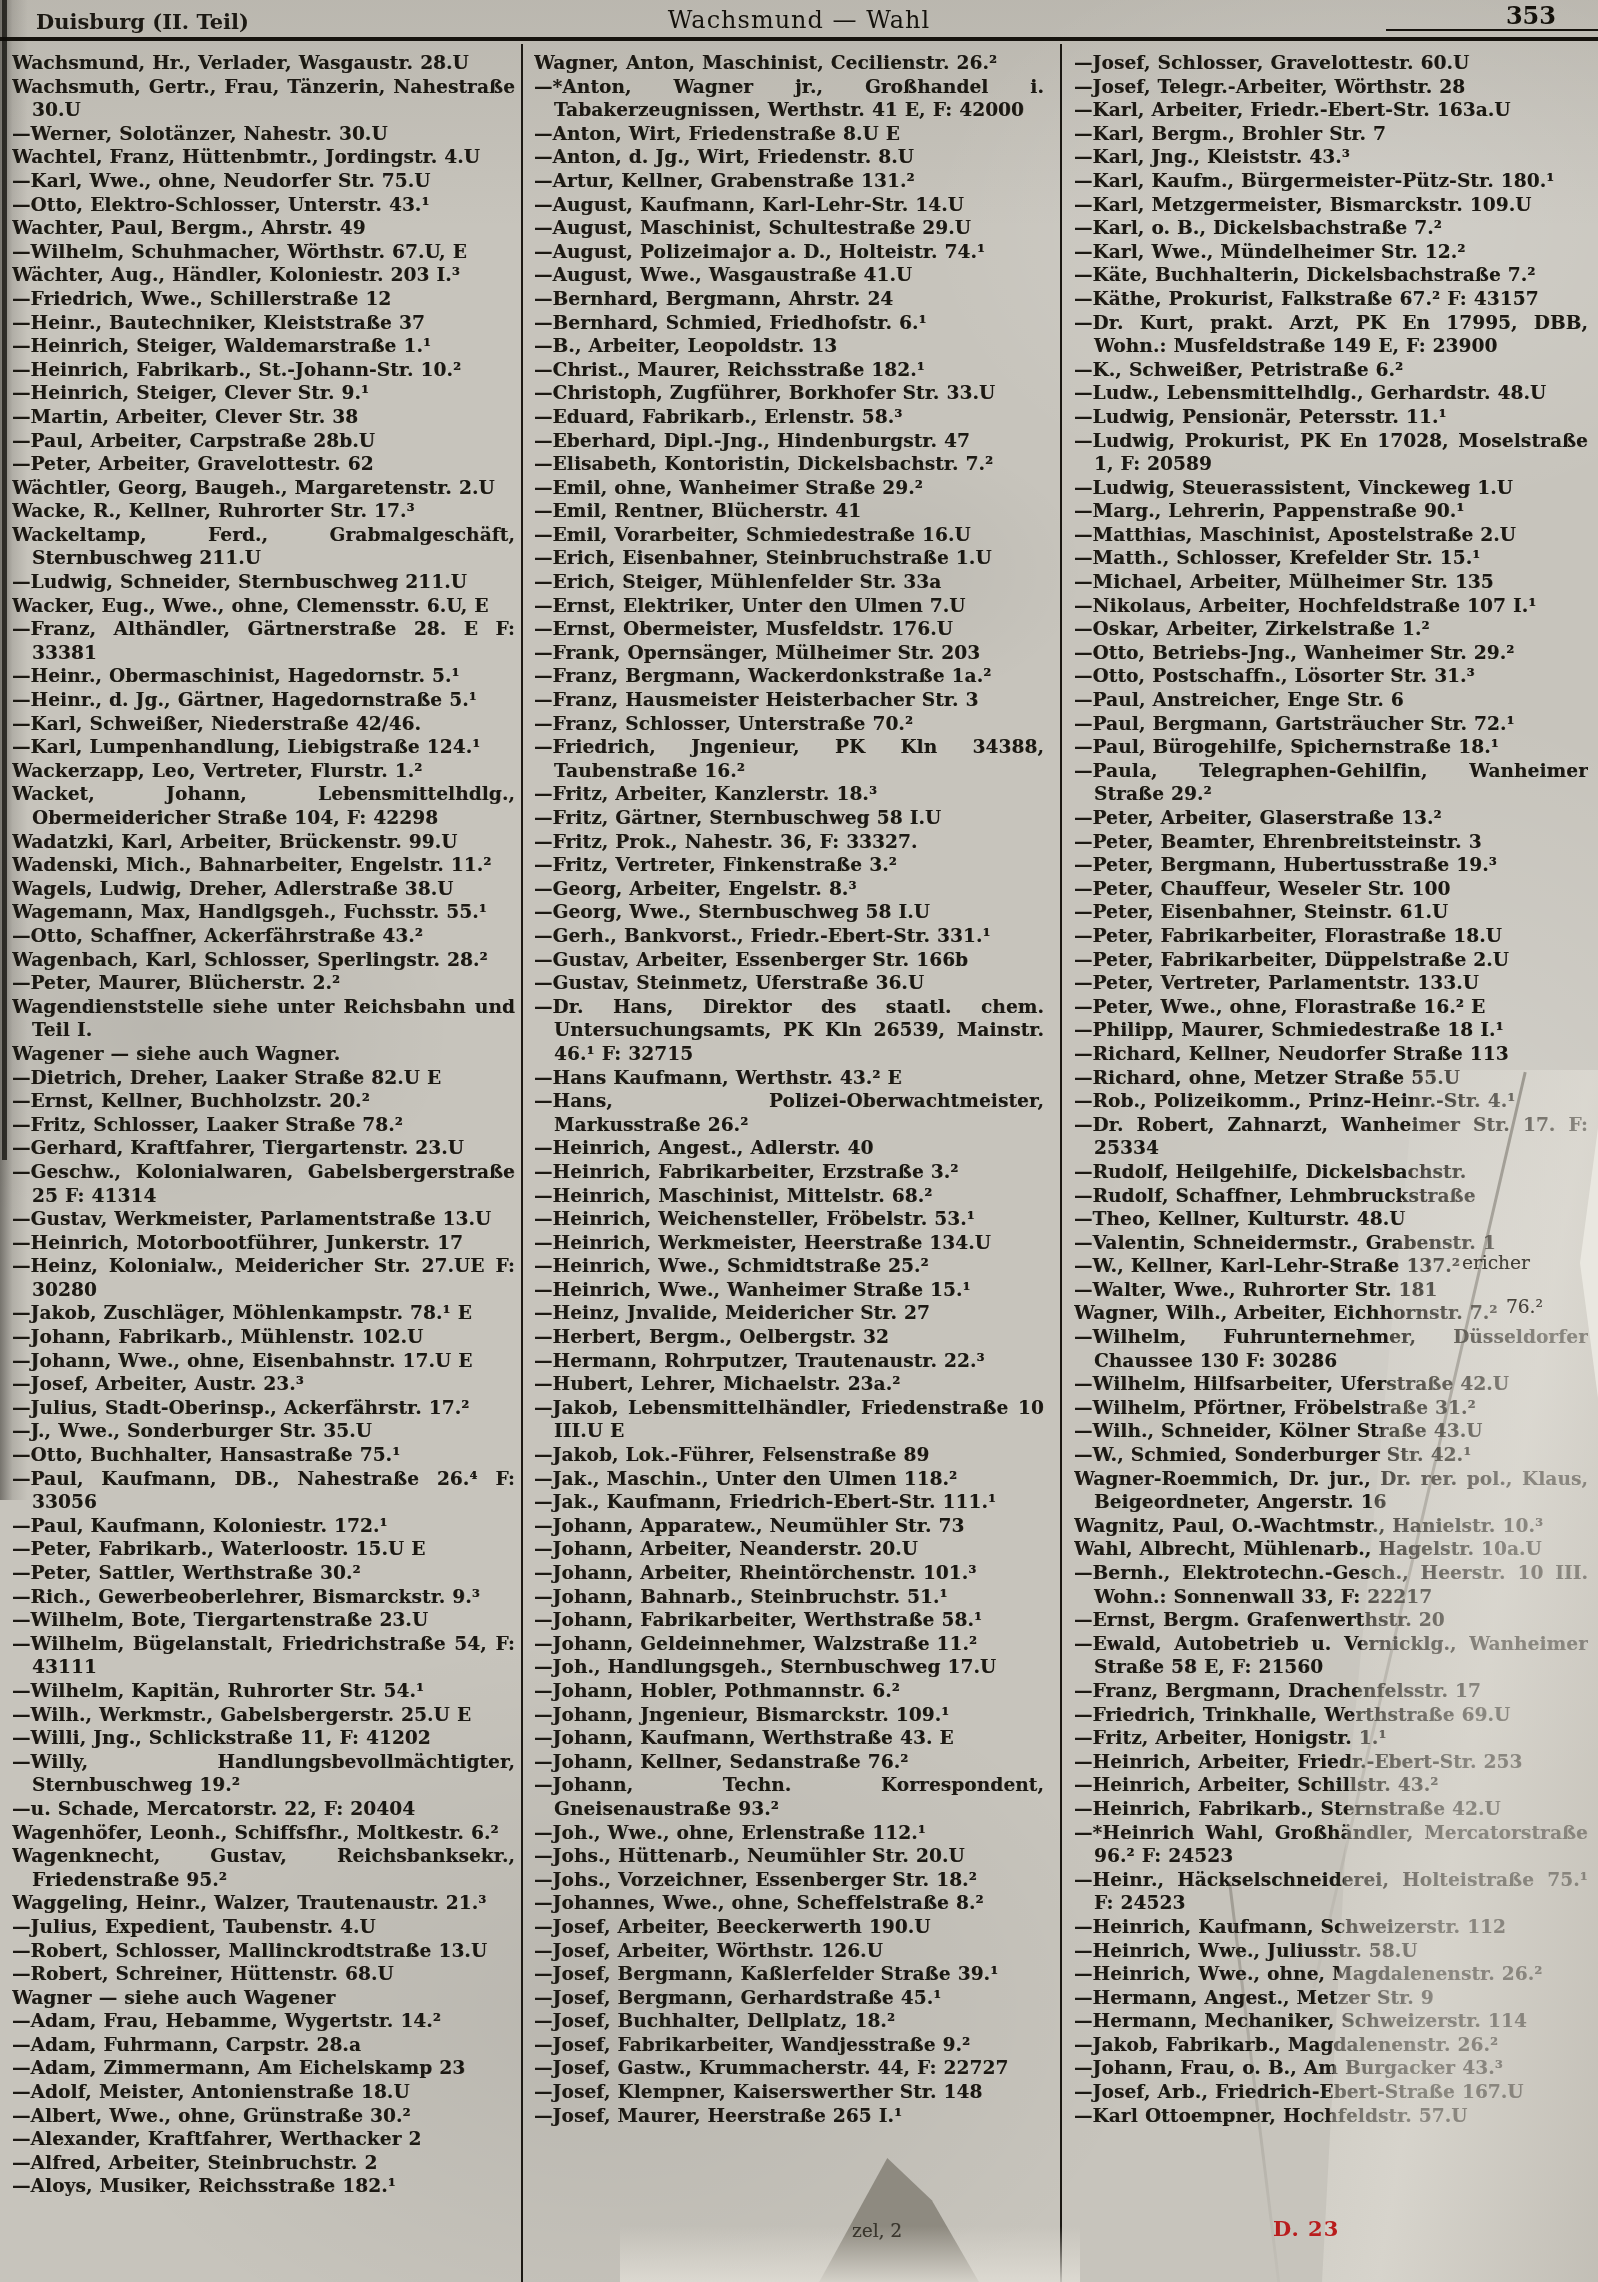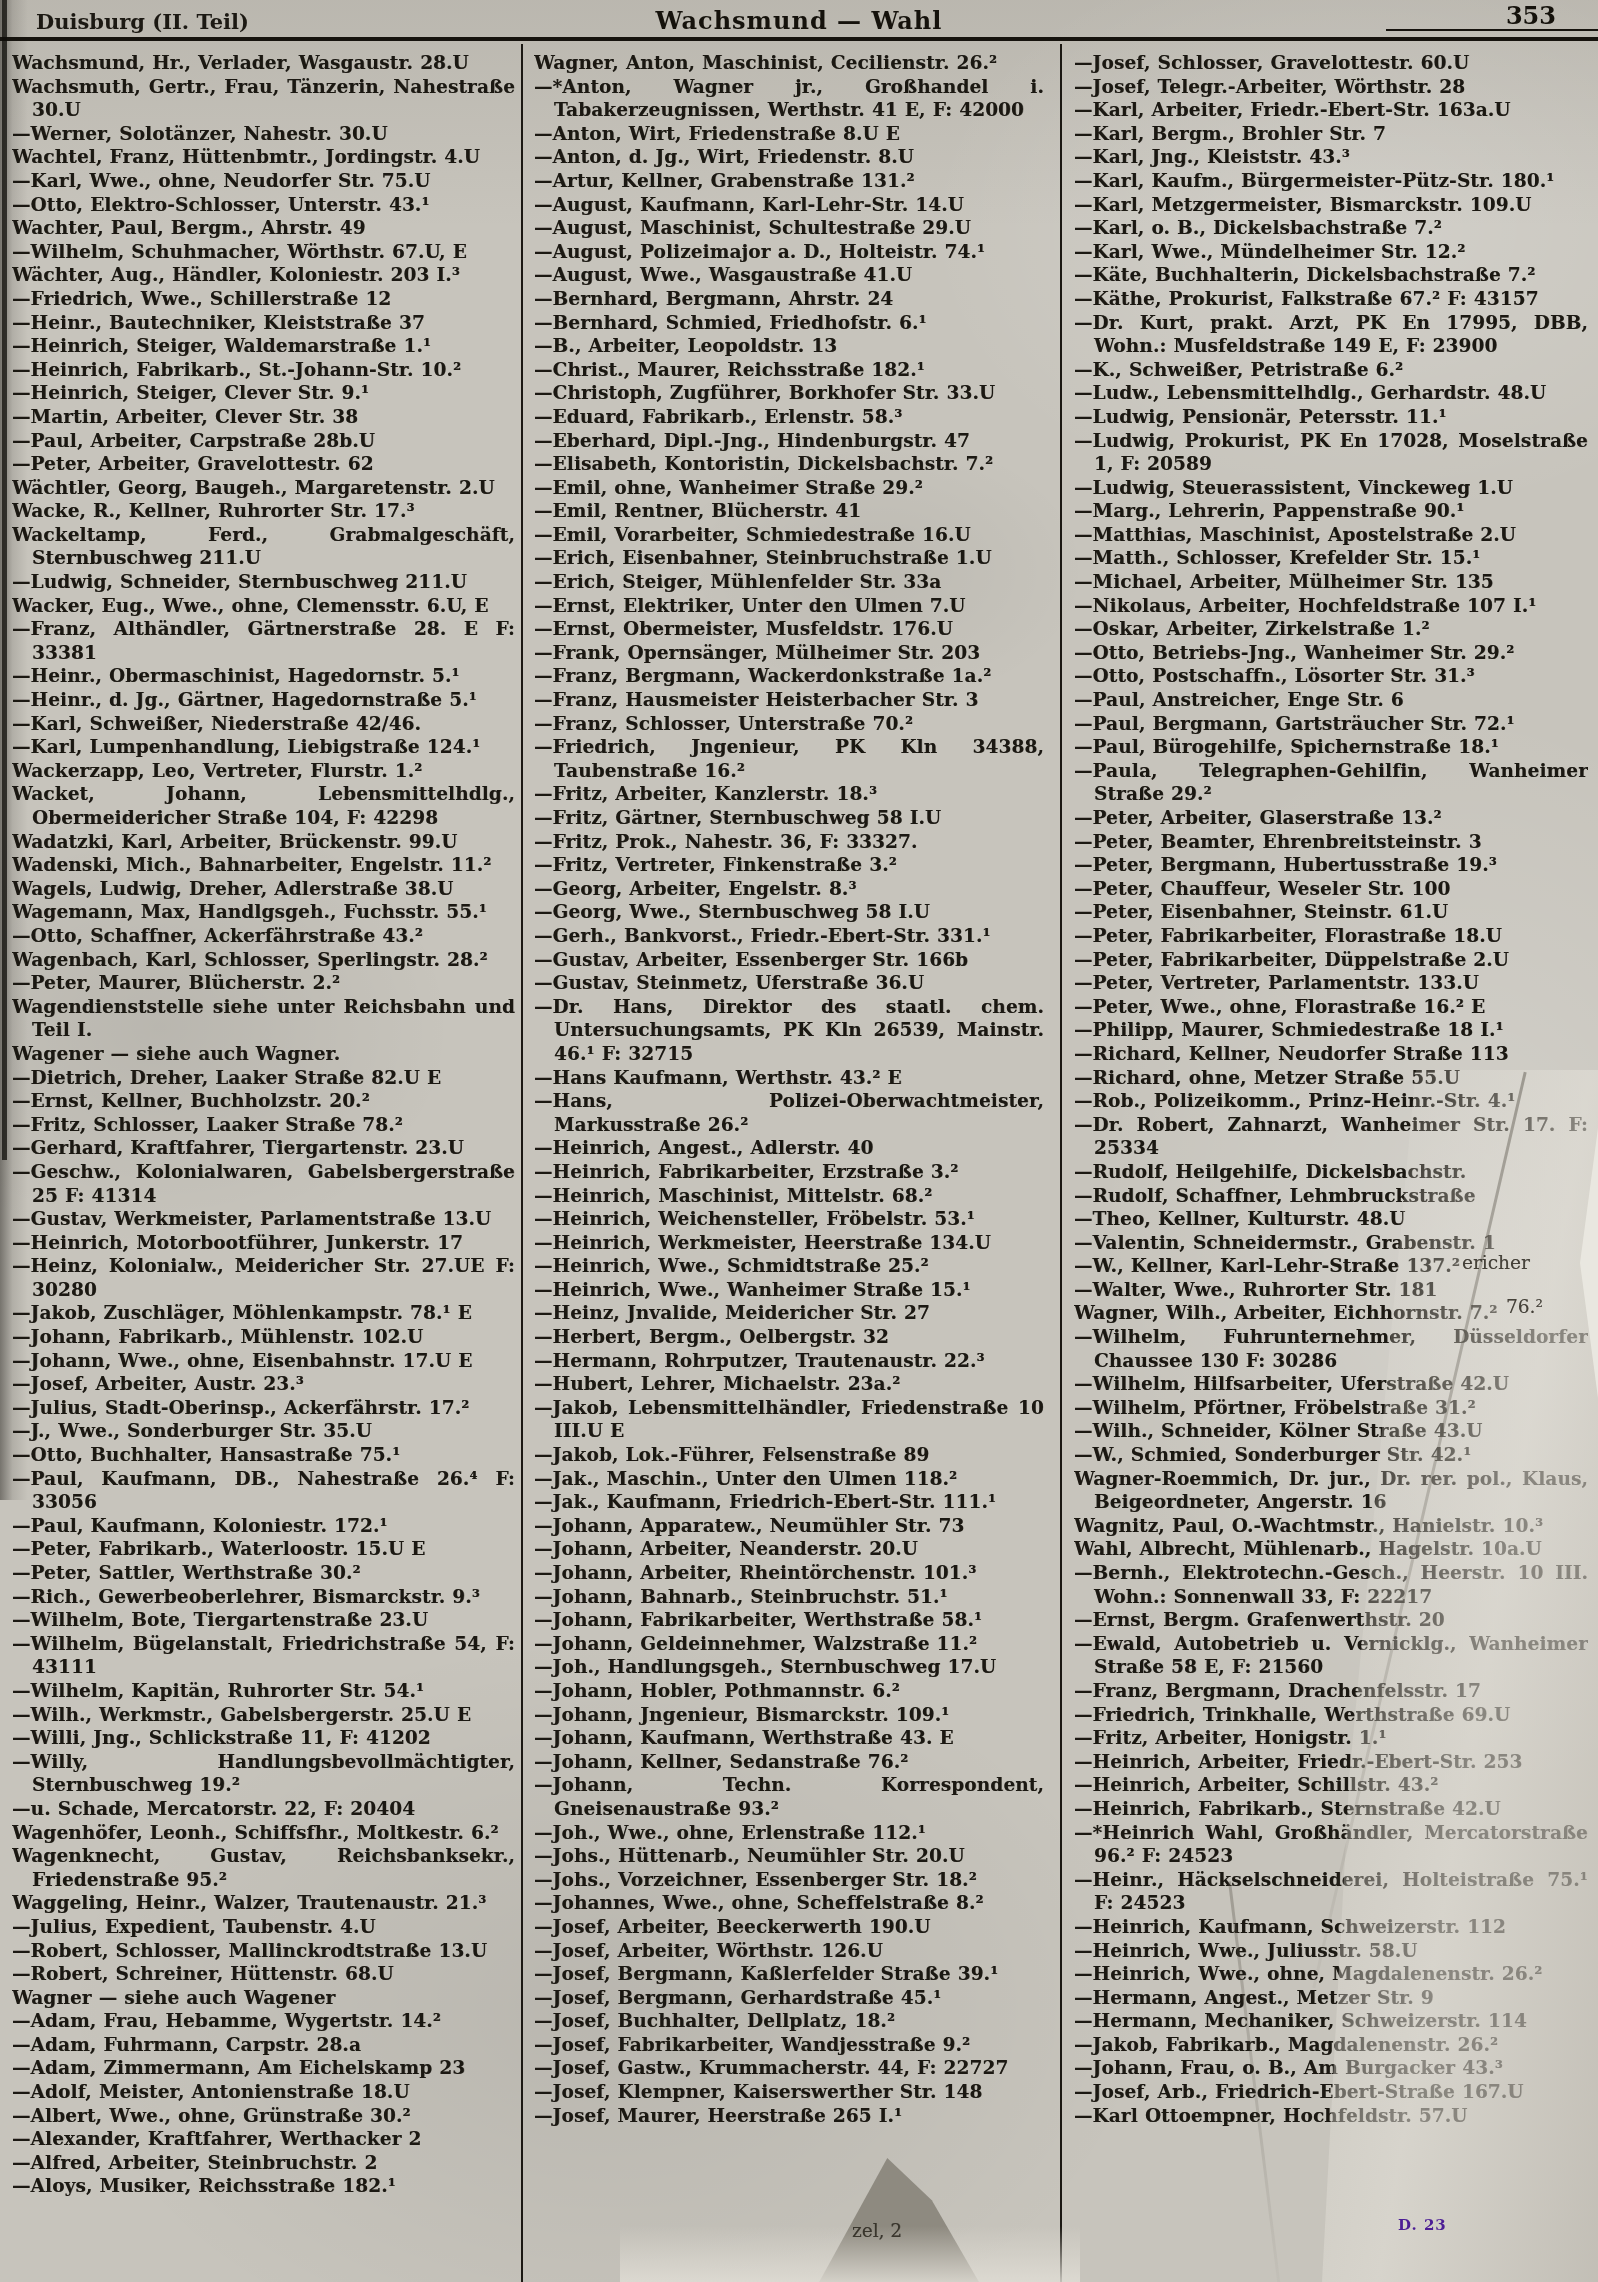--- a/index.html
+++ b/index.html
@@ -14,21 +14,21 @@
     content:"";position:absolute;inset:0;z-index:0;pointer-events:none;
     background:
       radial-gradient(620px 420px at 85% 10%, rgba(255,255,255,0.20), transparent 70%),
       radial-gradient(520px 760px at 92% 55%, rgba(255,255,255,0.22), transparent 72%),
       radial-gradient(420px 320px at 10% 45%, rgba(0,0,0,0.07), transparent 70%),
       radial-gradient(760px 520px at 38% 88%, rgba(0,0,0,0.07), transparent 72%),
       radial-gradient(300px 200px at 55% 25%, rgba(0,0,0,0.05), transparent 70%),
       linear-gradient(180deg, rgba(110,105,95,0.14), rgba(110,105,95,0) 10%);
   }
   .hdr-left{position:absolute;left:36px;top:9px;font-size:21px;font-weight:700;color:#1c1913;z-index:2;}
-  .hdr-center{position:absolute;left:0;right:0;top:6px;text-align:center;font-size:24px;font-weight:700;letter-spacing:1px;color:#15120c;z-index:2;}
+  .hdr-center{position:absolute;left:0;right:0;top:6px;text-align:center;font-size:24px;font-weight:400;letter-spacing:1px;color:#15120c;z-index:2;}
   .hdr-right{position:absolute;right:42px;top:1px;font-size:24px;font-weight:700;color:#15120c;z-index:2;}
   .rule-353{position:absolute;right:0;width:212px;top:29px;height:2px;background:#16130e;z-index:2;}
   .rule-main{position:absolute;left:0;right:0;top:37px;height:4px;background:#16130e;z-index:2;}
 
   .col{position:absolute;top:51px;bottom:6px;overflow:hidden;z-index:2;}
   #col-1{left:12px;width:503px;}
   #col-2{left:534px;width:510px;}
   #col-3{left:1074px;width:514px;}
   .sep{position:absolute;top:44px;bottom:0;width:2px;background:#1b1813;z-index:2;}
   #sep-1{left:521px;}
@@ -54,21 +54,21 @@
     transform:rotate(-7deg);background:linear-gradient(rgba(85,80,70,0.35), rgba(85,80,70,0.03));}
   .edge-tear{position:absolute;right:0;top:1128px;width:18px;height:270px;background:#e9e7e0;z-index:3;pointer-events:none;
     clip-path:polygon(100% 0, 0 50%, 100% 100%);}
   .tear-shadow{position:absolute;left:772px;top:2158px;width:262px;height:124px;background:#8e8a80;z-index:3;pointer-events:none;
     clip-path:polygon(18% 100%, 44% 0, 61% 34%, 79% 100%);}
   .tear-light{position:absolute;left:620px;top:2226px;width:460px;height:56px;z-index:3;pointer-events:none;
     background:linear-gradient(rgba(212,209,201,0), rgba(224,221,213,0.85));}
 
   .frag{position:absolute;z-index:4;font-size:18.5px;font-weight:400;color:#2a261e;opacity:0.85;
     text-shadow:0.3px 0.3px 0.6px rgba(25,22,16,0.4);}
-  .printer-mark{position:absolute;left:1398px;top:2216px;font-size:15px;font-weight:700;color:#4c1d95;z-index:4;letter-spacing:1px;}
+  .printer-mark{position:absolute;left:1273px;top:2216px;font-size:21px;font-weight:700;color:#b91c1c;z-index:4;letter-spacing:1px;}
 </style>
 </head>
 <body>
 
 <div class="hdr-left">Duisburg (II. Teil)</div>
 <div class="hdr-center">Wachsmund — Wahl</div>
 <div class="hdr-right">353</div>
 <div class="rule-353"></div>
 <div class="rule-main"></div>
 

